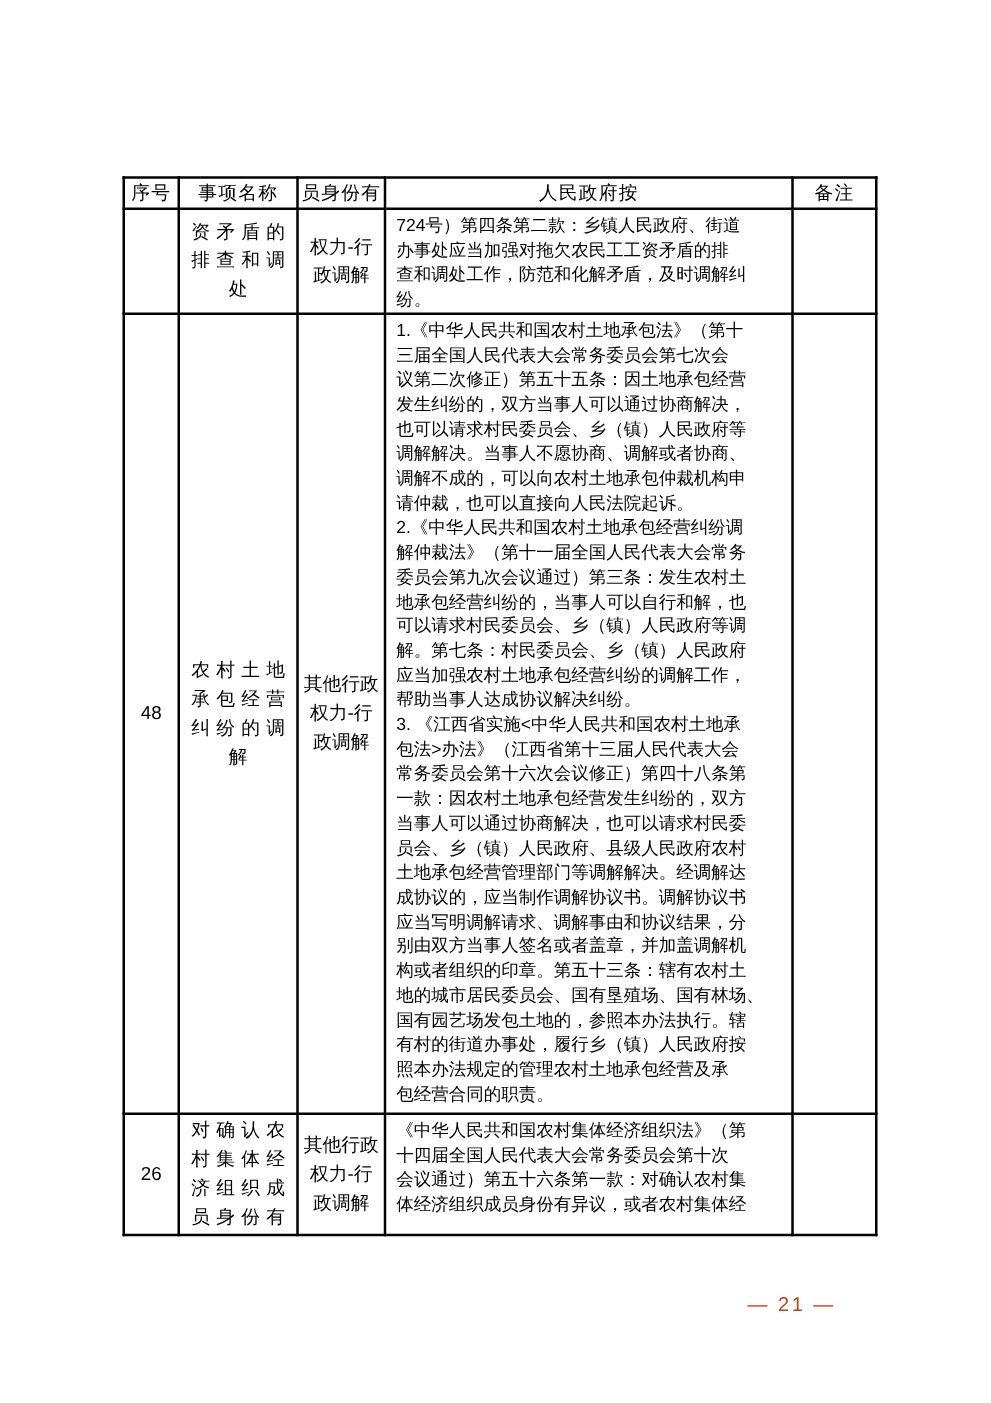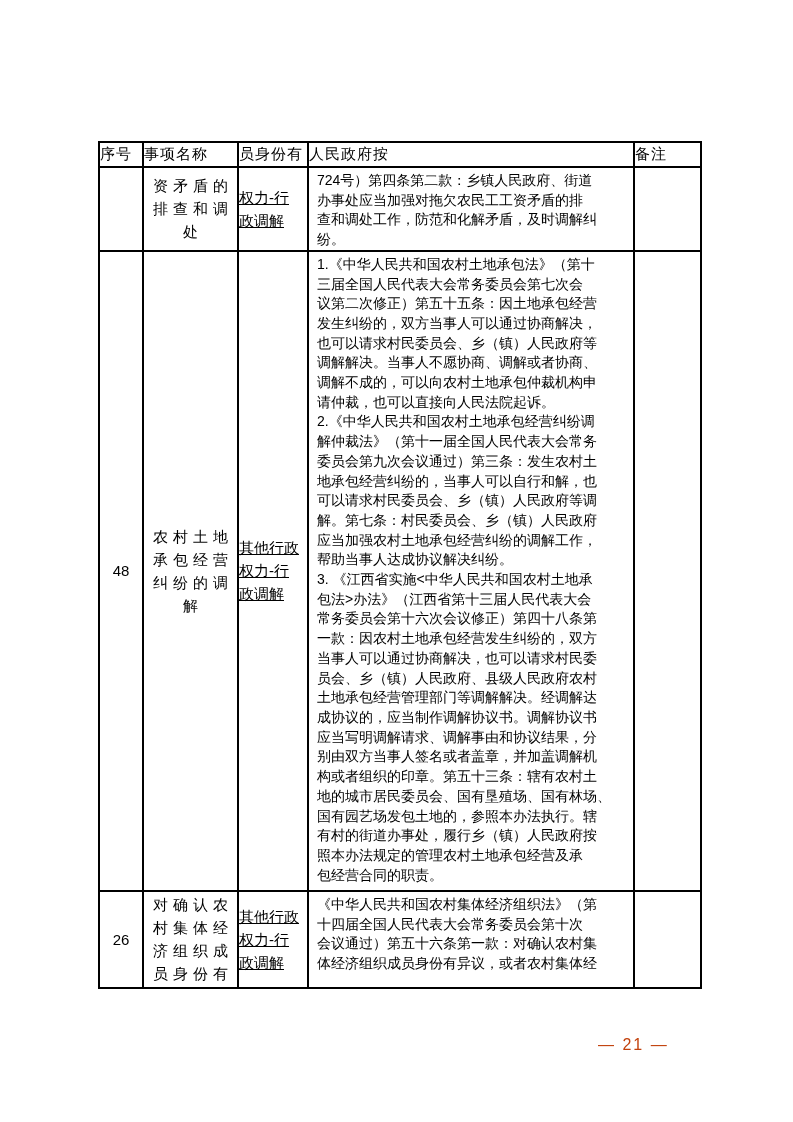--- a/index.html
+++ b/index.html
@@ -26,21 +26,21 @@
   }
   .doc-table th, .doc-table td {
     border: 2px solid #000000;
     padding: 0;
     overflow: hidden;
     font-weight: normal;
   }
   .doc-table th {
     height: 23px;
     font-size: 15px;
-    text-align: left;
+    text-align: center;
     vertical-align: middle;
     letter-spacing: 1px;
   }
   tr.row-cont  { height: 80px; }
   tr.row-48    { height: 640px; }
   tr.row-49    { height: 97px; }
   td.cell-index {
     font-size: 15px;
     text-align: center;
     vertical-align: middle;
@@ -57,21 +57,21 @@
     letter-spacing: 5px;
     margin-left: 5px; 
   }
   td.cell-type {
     vertical-align: middle;
   }
   .type-text {
     font-size: 15px;
     line-height: 23px;
     white-space: pre-line;
-    text-decoration: underline;
+    text-align: center;
   }
   td.cell-basis {
     vertical-align: top;
   }
   .basis-text {
     font-size: 14px;
     line-height: 19.7px;
     white-space: pre-line;
     text-align: left;
     padding: 3px 7px 0 8px;

